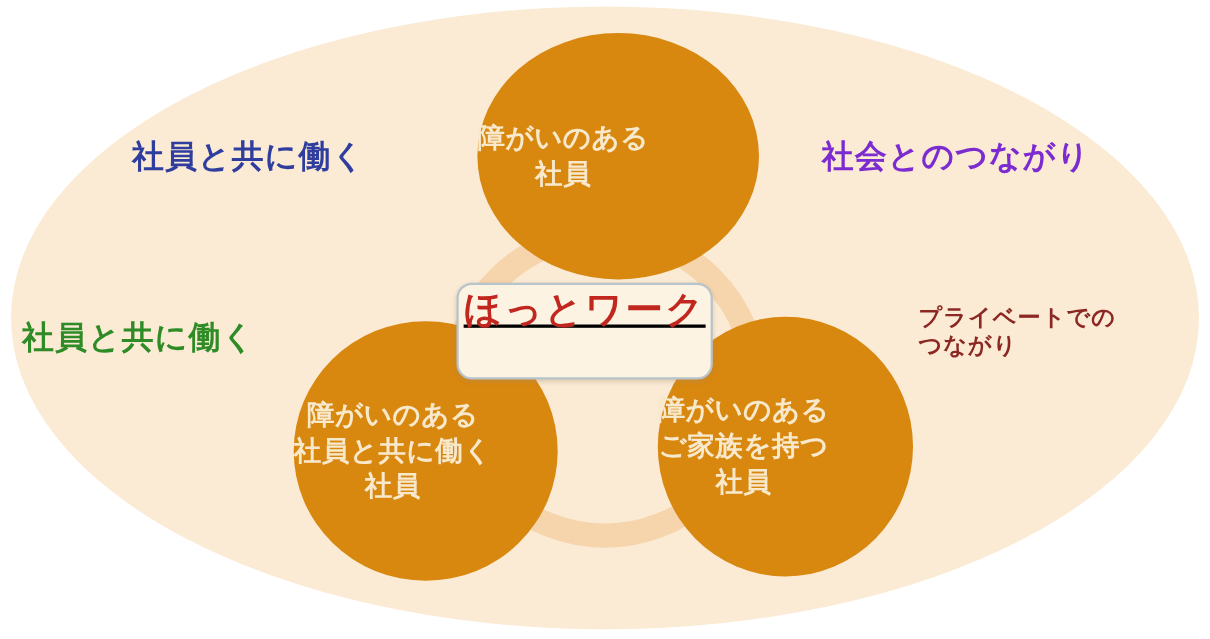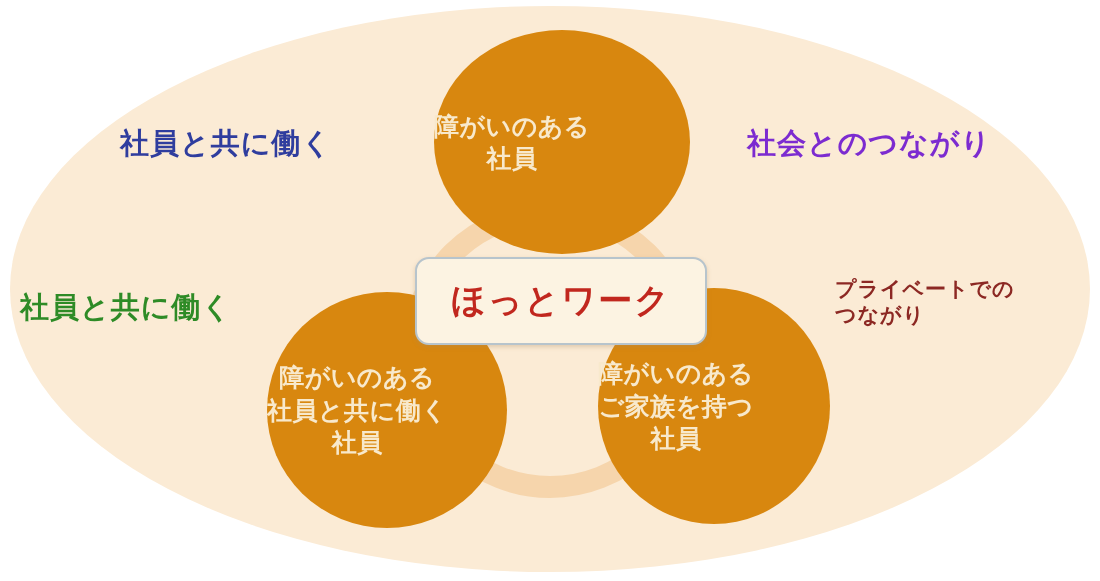--- a/index.html
+++ b/index.html
@@ -52,31 +52,32 @@
     font-weight: 600;
     letter-spacing: 0.5px;
   }
   .c-top  { left: 434px; top: 30px;  width: 256px; height: 224px; }
   .c-bl   { left: 267px; top: 292px; width: 240px; height: 236px; }
   .c-br   { left: 598px; top: 288px; width: 232px; height: 236px; }
   .center-box {
     position: absolute;
     left: 415px;
     top: 257px;
-    width: 292px;
+    width: 233px;
     height: 88px;
     border-width: 2px;
     border-style: solid;
     border-radius: 14px;
     z-index: 4;
     display: flex;
-    align-items: center;
+    align-items: flex-start;
     justify-content: center;
     box-sizing: border-box;
     box-shadow: 0 2px 4px rgba(170, 140, 100, 0.35);
+    text-decoration: underline;
   }
   .center-box .center-text {
     font-size: 34px;
     font-weight: 700;
     letter-spacing: 2px;
   }
   .corner-label {
     position: absolute;
     z-index: 5;
     font-weight: 700;

